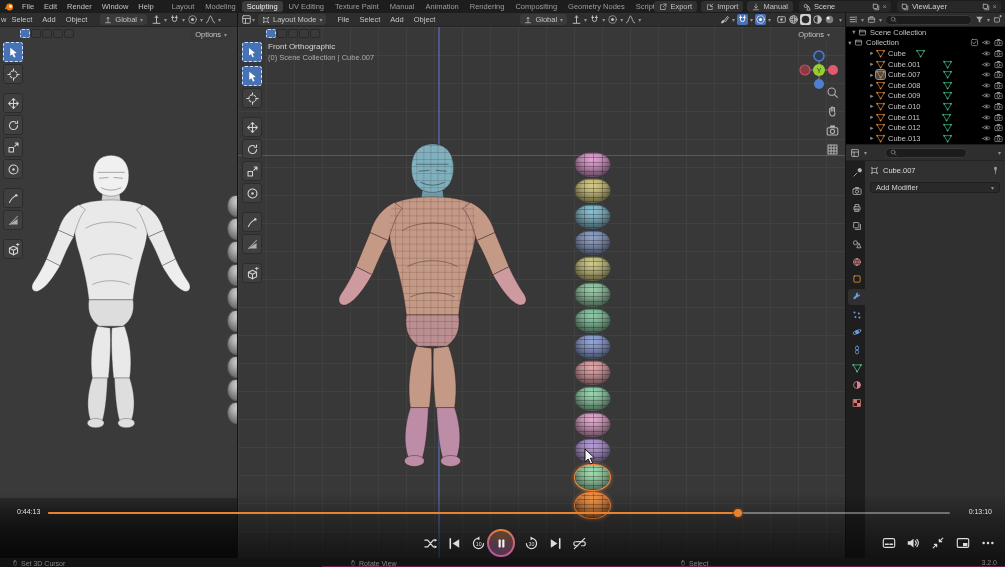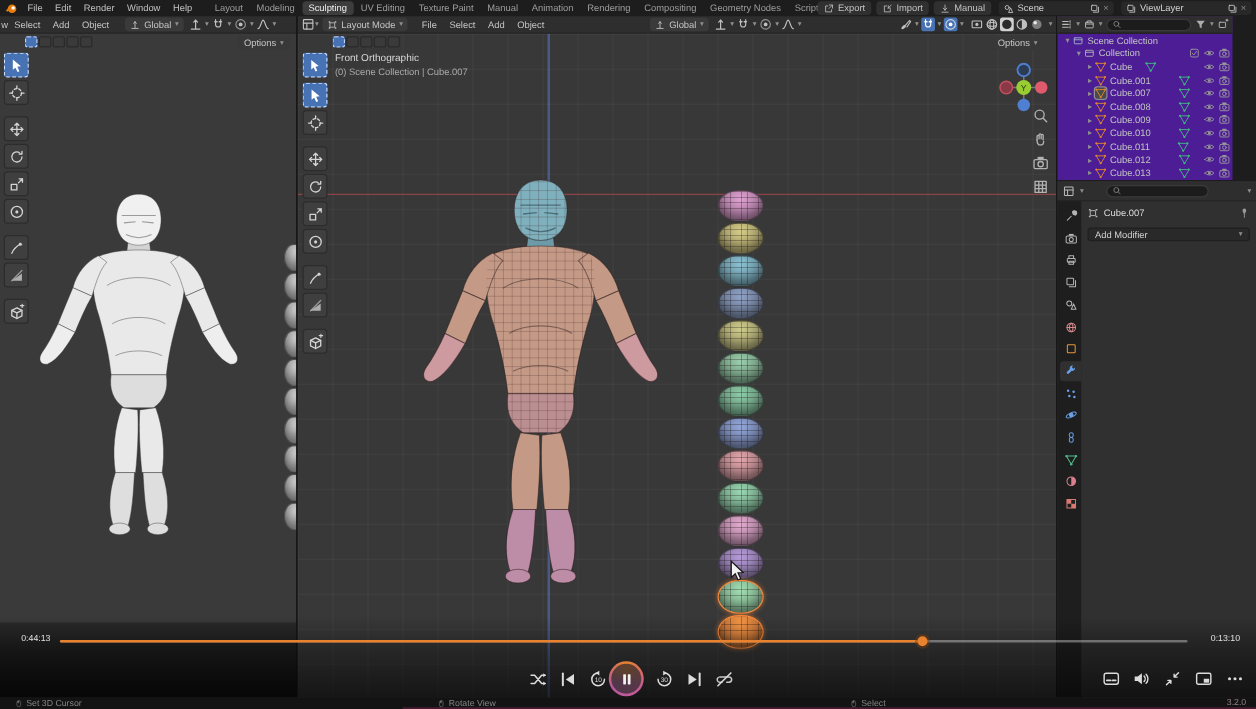--- a/index.html
+++ b/index.html
@@ -54,21 +54,21 @@
   .navic { width:13px; height:13px; color:#c9c9c9; opacity:.85; }
 
   
   .blob { width:37px; border:1px solid rgba(18,18,18,0.55); border-radius:46% / 50%; position:relative; margin-bottom:1px; box-shadow:inset 0 -6px 7px rgba(0,0,0,0.28); }
   .blob .wire { position:absolute; inset:0; border-radius:inherit; background-image:
       repeating-linear-gradient(0deg, rgba(25,15,15,.3) 0 .6px, transparent .6px 4.5px),
       repeating-linear-gradient(90deg, rgba(25,15,15,.3) 0 .6px, transparent .6px 4.5px); }
   .blob.sel { border:1.5px solid #f5873b; box-shadow:0 0 4px rgba(245,135,59,.6), inset 0 -6px 7px rgba(0,0,0,0.28); }
 
   
-  #outliner { left:846px; top:13px; width:140px; height:131px; background:#4c1d95; }
+  #outliner { left:846px; top:13px; width:159px; height:131px; background:#000000; }
   .ol-header { height:14px; background:#2e2e2e; display:flex; align-items:center; padding:0 3px; gap:3px; border-bottom:1px solid #202020; }
   .searchbox { background:#1c1c1c; border:1px solid #3a3a3a; border-radius:6px; height:10px; flex:1; display:flex; align-items:center; padding:0 4px; gap:3px; color:#9a9a9a; }
   .olrow { height:10.6px; display:flex; align-items:center; font-size:7.5px; color:#c3c3c3; padding-right:2px; }
   .olrow .disc { width:8px; text-align:center; color:#8f8f8f; font-size:6.5px; }
   .olrow .nm { flex:0 0 auto; }
   .olic { width:9px; height:9px; margin-right:3px; }
   .olic.sel-box { outline:1px solid #909090; background:#4a4a4a; border-radius:2px; }
   .olrow .spacer { flex:1; }
   .rowic { width:9px; height:9px; color:#9a9a9a; margin-left:3px; }
 
@@ -737,21 +737,21 @@
         <div class="olrow" style="padding-left: 4px;">
           <span class="disc">▾</span>
           <span class="ic olic" style="color: rgb(159, 180, 200);">
             <svg viewBox="0 0 16 16" fill="none" stroke="currentColor" stroke-width="1.3" stroke-linecap="round" stroke-linejoin="round">
               <rect x="2.5" y="4" width="11" height="8.5" rx="1"></rect>
               <path d="M2.5,6.8 h11"></path>
             </svg>
           </span>
           <span class="nm">Scene Collection</span>
         </div>
-        <div class="olrow" style="padding-left: 13px;">
+        <div class="olrow" style="">
           <span class="disc">▾</span>
           <span class="ic olic" style="color: rgb(176, 176, 176);">
             <svg viewBox="0 0 16 16" fill="none" stroke="currentColor" stroke-width="1.3" stroke-linecap="round" stroke-linejoin="round">
               <rect x="2.5" y="4" width="11" height="8.5" rx="1"></rect>
               <path d="M2.5,6.8 h11"></path>
             </svg>
           </span>
           <span class="nm">Collection</span>
           <span class="spacer"></span>
           <span class="ic rowic">

